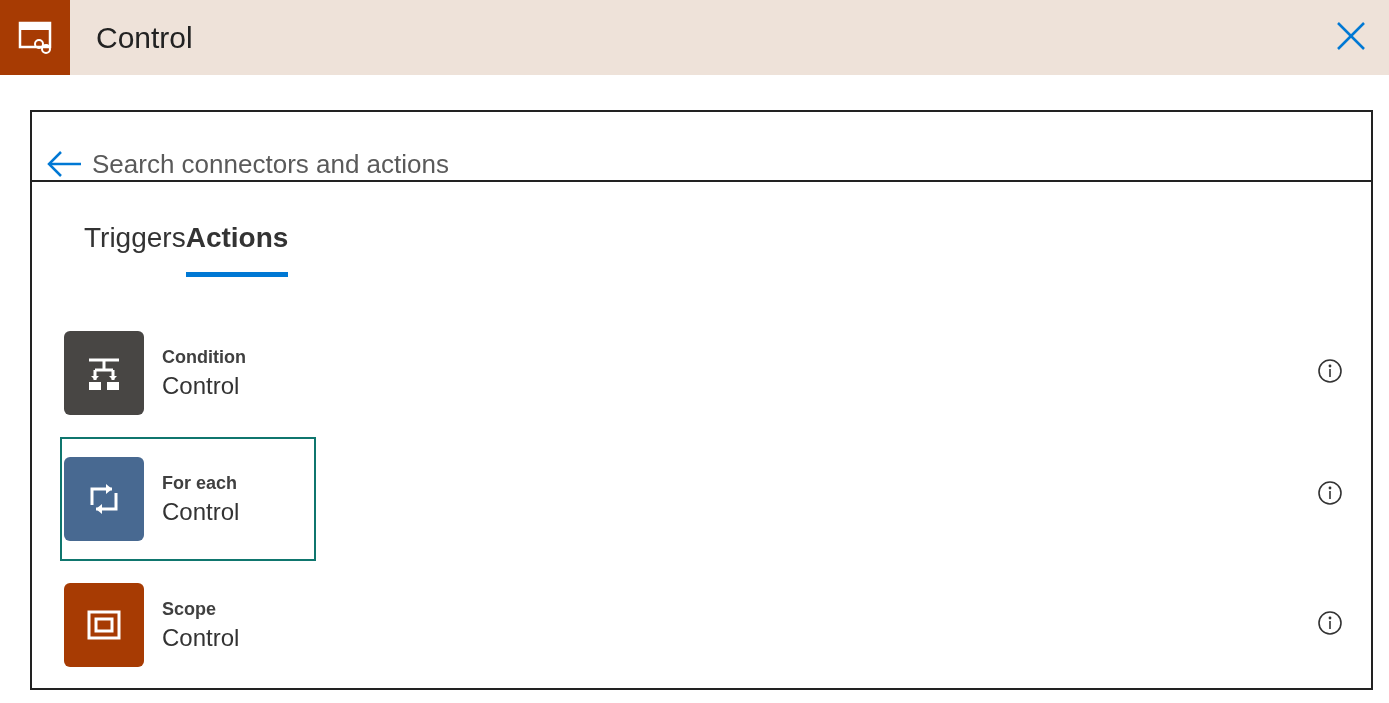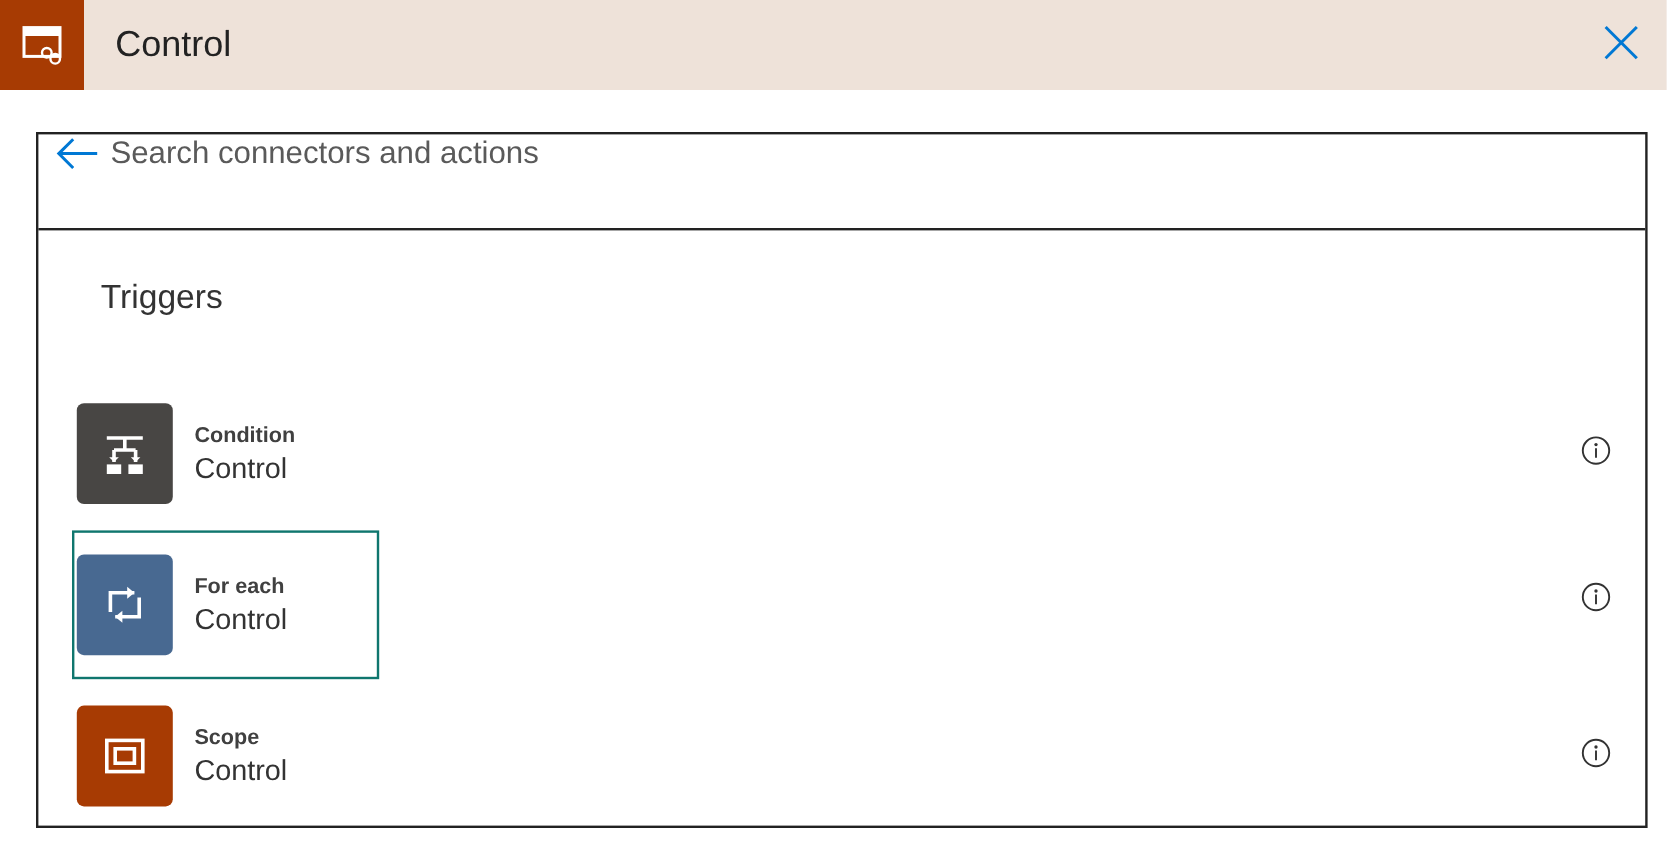--- a/index.html
+++ b/index.html
@@ -46,22 +46,22 @@
   .card {
     margin: 35px 16px 0 30px;
     border: 2px solid #222;
     background: #fff;
     min-height: 580px;
   }
 
   
   .search-row {
     display: flex;
-    align-items: flex-start;
-    height: 80px;
+    align-items: flex-end;
+    height: 70px;
     border-bottom: 2px solid #222;
     padding: 0 12px;
   }
   .back-arrow {
     width: 40px;
     display:flex;
     align-items:center;
     justify-content:center;
     cursor:pointer;
   }
@@ -178,20 +178,21 @@
       <svg width="38" height="32" viewBox="0 0 38 32">
         <line x1="36" y1="16" x2="4" y2="16" stroke="#0078d4" stroke-width="2.5"></line>
         <polyline points="16,4 4,16 16,28" fill="none" stroke="#0078d4" stroke-width="2.5"></polyline>
       </svg>
     </div>
     <input class="search-input" type="text" placeholder="Search connectors and actions" style="">
   </div>
 
   <div class="tabs">
     <div class="tab">Triggers</div>
+    <div class="tab active">Actions</div>
   </div>
 
   <div class="action-list">
 
     <div class="action-item">
       <div class="action-icon bg-dark">
         <svg width="46" height="46" viewBox="0 0 46 46">
           <line x1="8" y1="10" x2="38" y2="10" stroke="#fff" stroke-width="3"></line>
           <line x1="23" y1="10" x2="23" y2="20" stroke="#fff" stroke-width="3"></line>
           <line x1="14" y1="20" x2="14" y2="30" stroke="#fff" stroke-width="3"></line>

